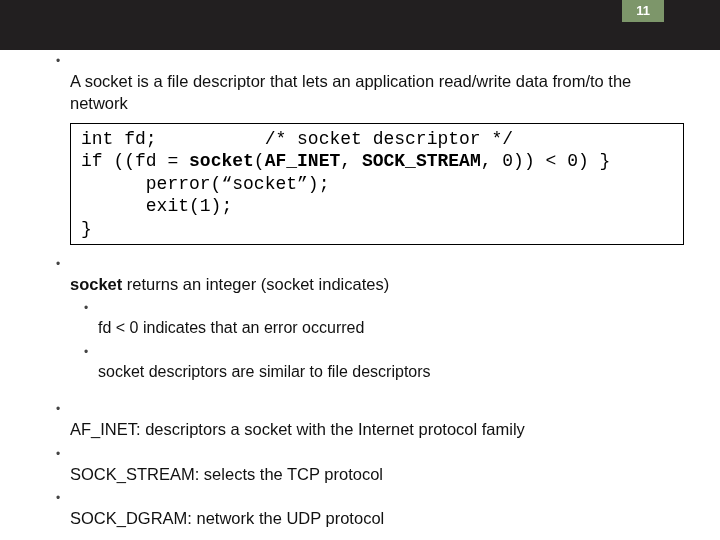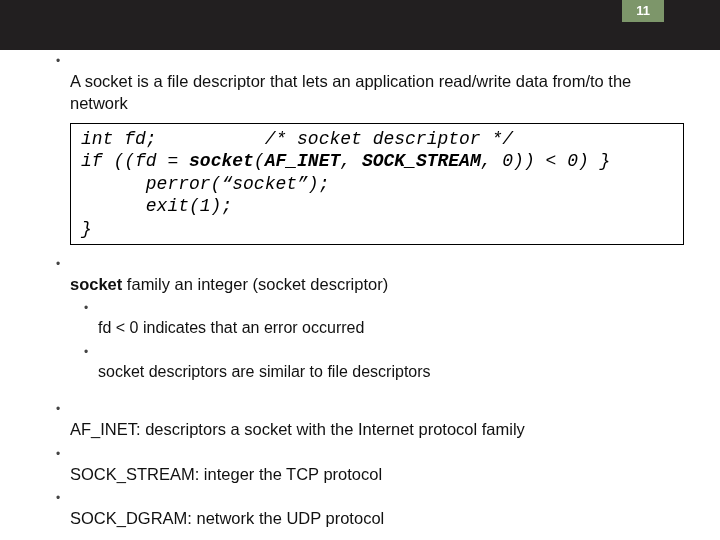--- a/index.html
+++ b/index.html
@@ -5,21 +5,21 @@
   * { margin: 0; padding: 0; box-sizing: border-box; }
   html, body { width: 720px; height: 540px; font-family: Arial, Helvetica, sans-serif; background: #fff; }
   .slide { width: 720px; height: 460px; background: #fff; position: relative; }
   .topbar { width: 100%; height: 50px; background: #221f20; position: relative; }
   .pagenum-box { position: absolute; top: 0; right: 56px; background: #7d966a; color: #fff; font-size: 13px; font-weight: bold; padding: 3px 14px 4px 14px; }
   .title { font-size: 34px; font-weight: 400; color: #1a1a1a; margin: 18px 0 14px 34px; font-family: Arial, Helvetica, sans-serif; }
   .body { padding: 0 36px 0 56px; font-size: 16.5px; color: #111; line-height: 1.35; }
   .bullet-row { display: flex; margin-bottom: 2px; }
   .bullet-dot { flex: 0 0 auto; width: 14px; font-size: 12px; line-height: 22px; color: #444; }
   .bullet-text { flex: 1 1 auto; margin-top: 20px; }
-  .codebox { border: 1px solid #000; margin: 8px 0 8px 14px; padding: 4px 10px 4px 10px; font-family: "Courier New", Courier, monospace; font-size: 18px; line-height: 1.25; white-space: pre; color: #000; font-style: italic; }
+  .codebox { border: 1px solid #000; margin: 8px 0 8px 14px; padding: 4px 10px 4px 10px; font-family: "Courier New", Courier, monospace; font-size: 18px; line-height: 1.25; white-space: pre; color: #000; }
   .codebox .bold { font-weight: bold; }
   .sub { margin-left: 28px; font-size: 16px; }
   .sp { height: 14px; }
   .b1 { margin-bottom: 4px; }
   .mono-strong { font-family: Arial, Helvetica, sans-serif; font-weight: bold; }
 </style>
 </head>
 <body>
 
 <div class="slide">
@@ -38,41 +38,41 @@
 
     <div class="codebox"><span>int fd;          /* socket descriptor */</span>
 <span>if ((fd = </span><span class="bold">socket</span><span>(</span><span class="bold">AF_INET</span><span>, </span><span class="bold">SOCK_STREAM</span><span>, 0)) &lt; 0) }</span>
 <span>      perror(“socket”);</span>
 <span>      exit(1);</span>
 <span>}</span></div>
 
     <div class="bullet-row">
       <div class="bullet-dot">•</div>
       <div class="bullet-text">
-        <span class="mono-strong">socket</span><span> family an integer (socket descriptor)</span>
+        <span class="mono-strong">socket</span><span> returns an integer (socket indicates)</span>
       </div>
     </div>
     <div class="bullet-row sub">
       <div class="bullet-dot">•</div>
       <div class="bullet-text">fd &lt; 0 indicates that an error occurred</div>
     </div>
     <div class="bullet-row sub">
       <div class="bullet-dot">•</div>
       <div class="bullet-text">socket descriptors are similar to file descriptors</div>
     </div>
 
     <div class="sp"></div>
 
     <div class="bullet-row">
       <div class="bullet-dot">•</div>
       <div class="bullet-text">AF_INET: descriptors a socket with the Internet protocol family</div>
     </div>
     <div class="bullet-row">
       <div class="bullet-dot">•</div>
-      <div class="bullet-text">SOCK_STREAM: integer the TCP protocol</div>
+      <div class="bullet-text">SOCK_STREAM: selects the TCP protocol</div>
     </div>
     <div class="bullet-row">
       <div class="bullet-dot">•</div>
       <div class="bullet-text">SOCK_DGRAM: network the UDP protocol</div>
     </div>
 
   </div>
 
 </div>
 

